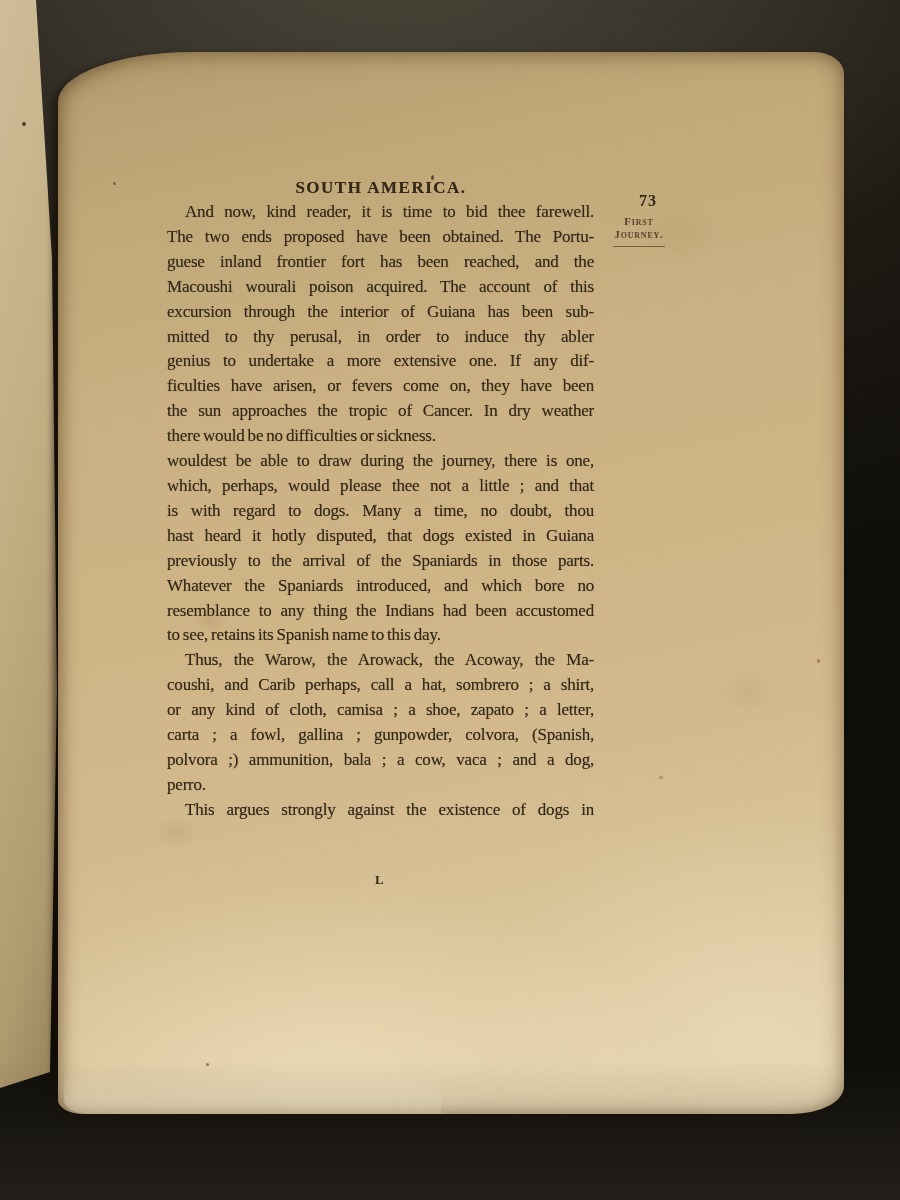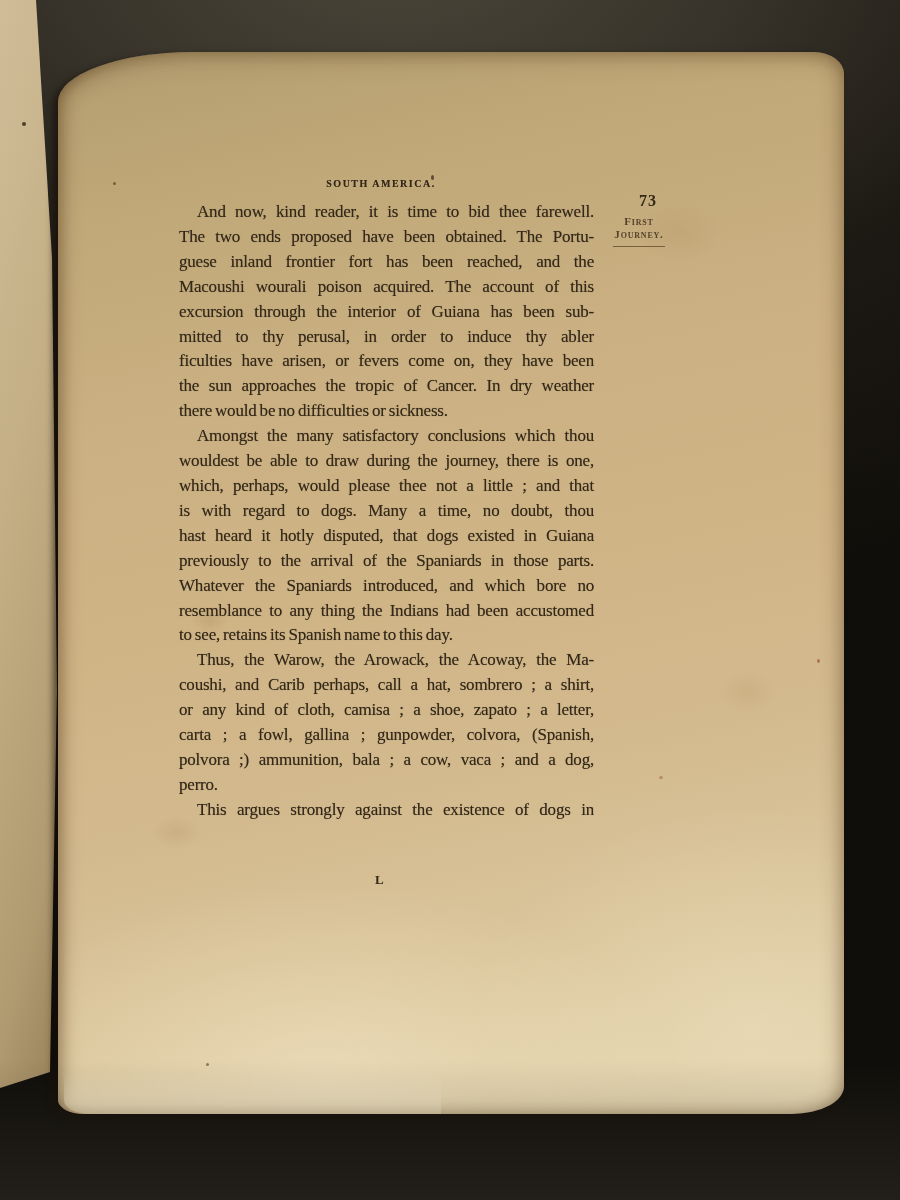--- a/index.html
+++ b/index.html
@@ -51,21 +51,21 @@
     content:"";position:absolute;inset:0;pointer-events:none;border-radius:inherit;
     background:
       radial-gradient(26px 18px at 152px 568px, rgba(146,115,66,.18), rgba(146,115,66,0) 70%),
       radial-gradient(34px 24px at 118px 780px, rgba(146,115,66,.14), rgba(146,115,66,0) 70%),
       radial-gradient(40px 30px at 690px 640px, rgba(150,118,70,.12), rgba(150,118,70,0) 70%),
       radial-gradient(60px 40px at 620px 180px, rgba(150,118,70,.10), rgba(150,118,70,0) 70%);
   }
 
   .running-head{
     position:absolute;left:109px;top:126px;width:428px;text-align:center;
-    font-size:10px;font-weight:bold;letter-spacing:1.5px;color:var(--ink);
+    font-size:17px;font-weight:bold;letter-spacing:1.5px;color:var(--ink);
     text-shadow:0 0 .6px rgba(51,40,26,.55);
   }
   .page-num{
     position:absolute;left:509px;top:140px;width:90px;text-align:right;
     font-size:16px;font-weight:bold;letter-spacing:1px;color:var(--ink);
   }
   .margin-note{
     position:absolute;left:548px;top:163px;width:66px;text-align:center;
     font-size:11px;letter-spacing:.8px;line-height:13px;
     font-variant:small-caps;font-weight:bold;color:var(--margin-ink);
@@ -73,21 +73,21 @@
   .margin-note .rule{
     margin:5px auto 0;width:52px;height:0;
     border-top:1.5px solid rgba(104,82,48,.85);
   }
   .body-text{
     position:absolute;left:109px;top:148px;width:427px;
     font-size:17px;line-height:24.9px;color:var(--ink);
     letter-spacing:-0.2px;word-spacing:-1px;
     text-shadow:0 0 .7px rgba(51,40,26,.5);
   }
-  .line{text-align:justify;text-align-last:justify;white-space:nowrap;margin-left:12px;}
+  .line{text-align:justify;text-align-last:justify;white-space:nowrap;}
   .line.no-just{text-align-last:left;}
   .line.indent{text-indent:18px;}
   .signature{
     position:absolute;left:317px;top:820px;
     font-size:13px;font-weight:bold;color:var(--ink);letter-spacing:1px;
   }
   .speck{position:absolute;border-radius:50%;pointer-events:none;}
   .s1{left:431px;top:175px;width:3px;height:5px;background:rgba(60,45,25,.75);}
   .s2{left:22px;top:122px;width:4px;height:4px;background:rgba(45,33,18,.8);}
   .s3{left:113px;top:182px;width:3px;height:3px;background:rgba(70,52,28,.6);}
@@ -111,24 +111,24 @@
       <div class="rule"></div>
     </div>
 
     <div class="body-text" id="body-text">
         <div class="line indent">And now, kind reader, it is time to bid thee farewell.</div>
         <div class="line">The two ends proposed have been obtained. The Portu-</div>
         <div class="line">guese inland frontier fort has been reached, and the</div>
         <div class="line">Macoushi wourali poison acquired. The account of this</div>
         <div class="line">excursion through the interior of Guiana has been sub-</div>
         <div class="line">mitted to thy perusal, in order to induce thy abler</div>
+        <div class="line">genius to undertake a more extensive one. If any dif-</div>
         <div class="line">ficulties have arisen, or fevers come on, they have been</div>
         <div class="line">the sun approaches the tropic of Cancer. In dry weather</div>
         <div class="line no-just">there would be no difficulties or sickness.</div>
-        <div class="line indent">Amongst the many satisfactory conclusions which thou</div>
         <div class="line">wouldest be able to draw during the journey, there is one,</div>
         <div class="line">which, perhaps, would please thee not a little ; and that</div>
         <div class="line">is with regard to dogs. Many a time, no doubt, thou</div>
         <div class="line">hast heard it hotly disputed, that dogs existed in Guiana</div>
         <div class="line">previously to the arrival of the Spaniards in those parts.</div>
         <div class="line">Whatever the Spaniards introduced, and which bore no</div>
         <div class="line">resemblance to any thing the Indians had been accustomed</div>
         <div class="line no-just">to see, retains its Spanish name to this day.</div>
         <div class="line indent">Thus, the Warow, the Arowack, the Acoway, the Ma-</div>
         <div class="line">coushi, and Carib perhaps, call a hat, sombrero ; a shirt,</div>

